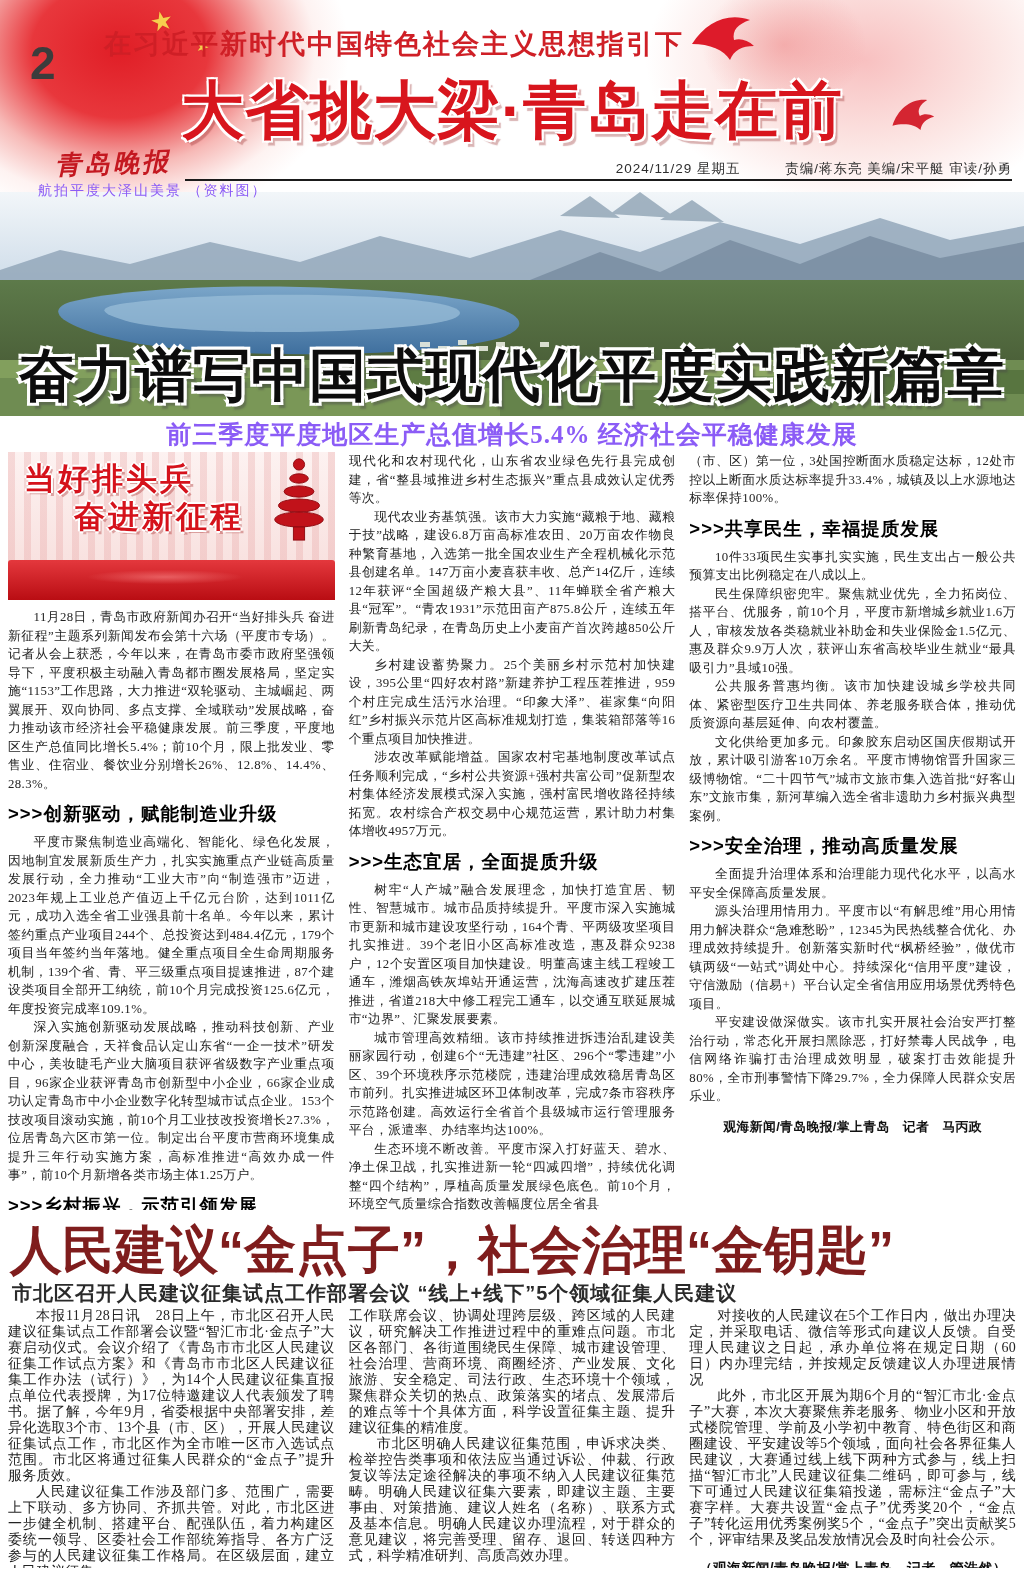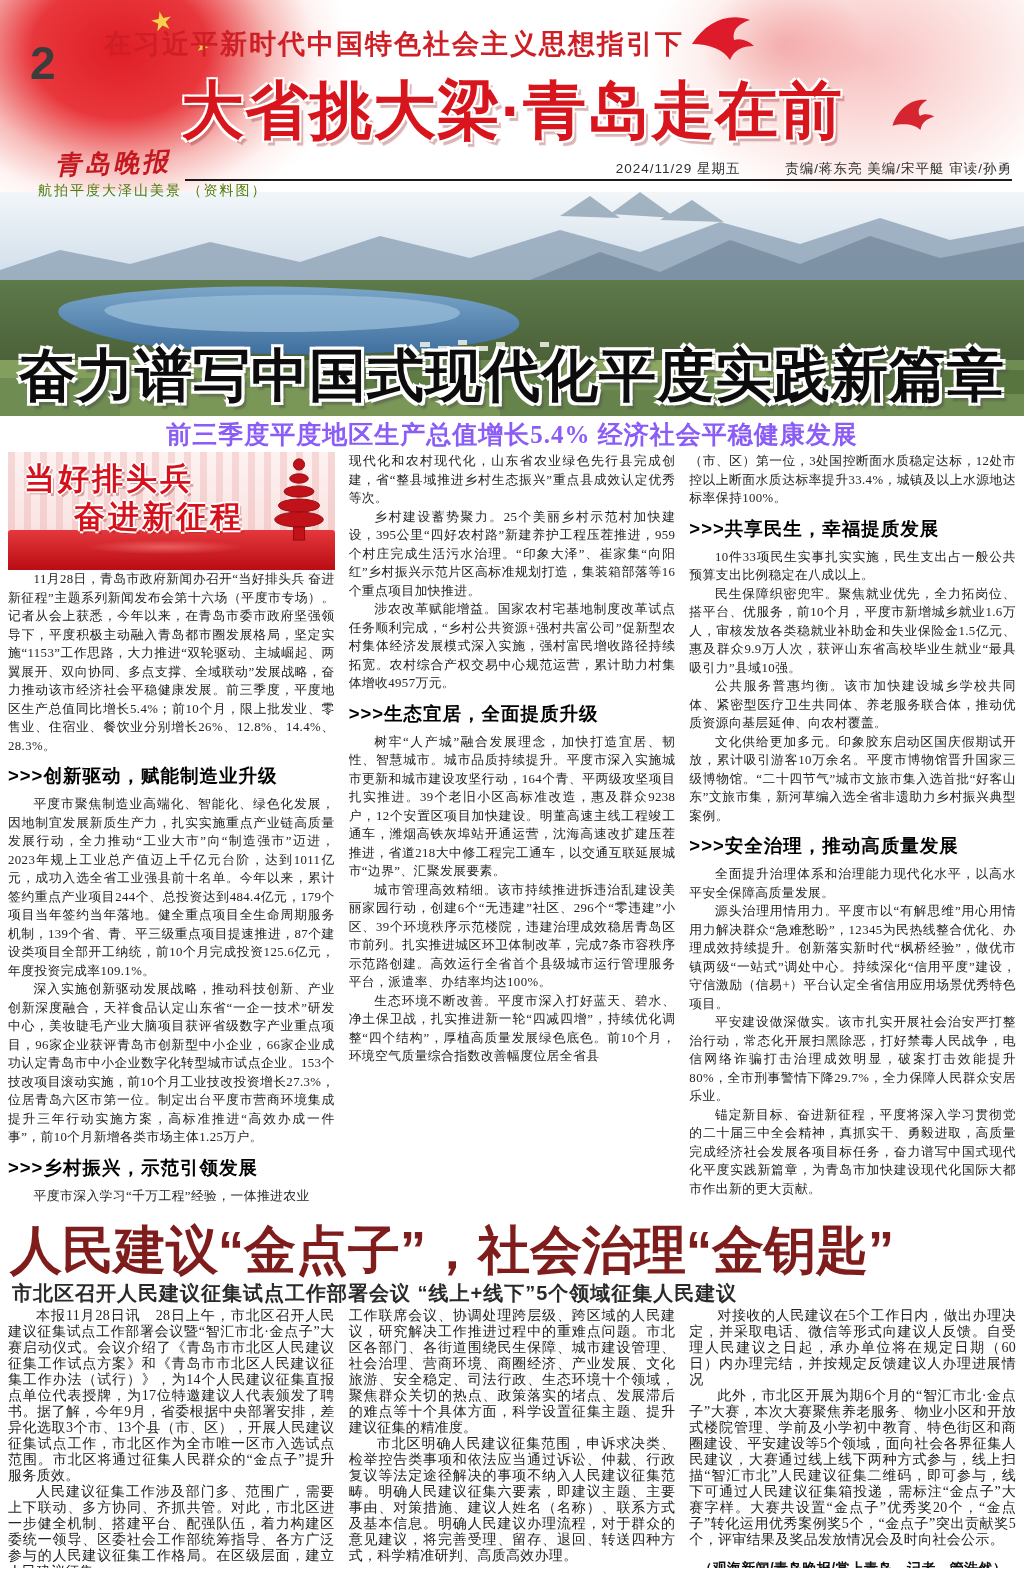--- a/index.html
+++ b/index.html
@@ -28,21 +28,21 @@
     text-shadow:-2px -2px 0 #fff, 2px -2px 0 #fff, -2px 2px 0 #fff, 2px 2px 0 #fff, 4px 5px 1px rgba(150,40,40,.35); }
   .bird { position:absolute; z-index:4; }
   .bird1 { left:688px; top:10px; }
   .bird2 { left:882px; top:92px; transform:rotate(-14deg) scale(.8); }
   .masthead-row { position:absolute; left:55px; right:12px; top:146px; z-index:3; display:flex; align-items:flex-end; }
   .masthead { font-size:26px; font-weight:bold; font-style:italic; color:#c41820; letter-spacing:3px;
     transform:rotate(-2deg); white-space:nowrap; }
   .rule-wrap { flex:1; margin-left:14px; border-bottom:2px solid #1b1b1b; text-align:right; padding-bottom:1px; }
   .dateline { font-family:"Liberation Sans",sans-serif; font-size:13.5px; color:#2e2e2e; letter-spacing:1px; }
   .dateline .gap { display:inline-block; width:40px; }
-  .photo-caption { position:absolute; left:38px; top:182px; z-index:5; font-size:14px; color:#4d7c0f; letter-spacing:2px; }
+  .photo-caption { position:absolute; left:38px; top:182px; z-index:5; font-size:14px; color:#8b5cf6; letter-spacing:2px; }
 
   
   .photo { position:absolute; left:0; top:192px; width:1024px; height:224px; z-index:2; }
   .photo svg { display:block; width:100%; height:100%; }
 
   
   .a1-headline { position:absolute; left:0; right:0; top:338px; z-index:6; text-align:center;
     font-family:"Liberation Sans",sans-serif; font-size:57px; font-weight:900; color:#0c0c0c; letter-spacing:1px;
     text-shadow:-3px -3px 0 #fff, 3px -3px 0 #fff, -3px 3px 0 #fff, 3px 3px 0 #fff, 5px 6px 2px rgba(70,70,70,.45);
     white-space:nowrap; }
@@ -58,21 +58,21 @@
   .cols-a1 .blk { font-size:12.8px; line-height:18.5px; letter-spacing:.4px; }
   .cols-a2 .blk { font-size:14px; line-height:16px; letter-spacing:.3px; }
   .blk.para { text-indent:2em; }
   .blk.lead { text-indent:0; }
   .blk.sec { font-family:"Liberation Sans",sans-serif; font-weight:bold; font-size:18.5px; color:#000;
     letter-spacing:1px; text-indent:0; text-align:left; margin:9px 0 7px; line-height:24px !important; }
   .blk.byline { font-family:"Liberation Sans",sans-serif; font-weight:bold; text-align:center; text-indent:0;
     margin-top:12px; color:#111; }
 
   
-  .promo { position:relative; width:100%; height:118px; overflow:hidden;
+  .promo { position:relative; width:100%; height:148px; margin-bottom:8px; overflow:hidden;
     background:
       repeating-linear-gradient(90deg, rgba(228,150,150,.28) 0 7px, rgba(255,255,255,0) 7px 16px),
       linear-gradient(#fdf2f1, #f7dcda); }
   .promo-band { position:absolute; left:0; right:0; bottom:0; height:40px;
     background:linear-gradient(#e4383d, #b90d13); border-radius:3px 3px 0 0; }
   .promo-band::after { content:""; position:absolute; left:18%; top:8px; width:60%; height:18px;
     border-radius:50%; background:radial-gradient(closest-side, rgba(255,150,150,.5), transparent 80%); }
   .promo-l1 { position:absolute; left:16px; top:6px; font-family:"Liberation Sans",sans-serif;
     font-size:31px; font-weight:900; color:#d5121b; letter-spacing:3px;
     text-shadow:-2px 0 #fff,2px 0 #fff,0 -2px #fff,0 2px #fff,3px 3px 0 rgba(160,25,25,.35); }
@@ -197,41 +197,41 @@
           <p class="blk sec">&gt;&gt;&gt;创新驱动，赋能制造业升级</p>
           <p class="blk para">平度市聚焦制造业高端化、智能化、绿色化发展，因地制宜发展新质生产力，扎实实施重点产业链高质量发展行动，全力推动“工业大市”向“制造强市”迈进，2023年规上工业总产值迈上千亿元台阶，达到1011亿元，成功入选全省工业强县前十名单。今年以来，累计签约重点产业项目244个、总投资达到484.4亿元，179个项目当年签约当年落地。健全重点项目全生命周期服务机制，139个省、青、平三级重点项目提速推进，87个建设类项目全部开工纳统，前10个月完成投资125.6亿元，年度投资完成率109.1%。</p>
           <p class="blk para">深入实施创新驱动发展战略，推动科技创新、产业创新深度融合，天祥食品认定山东省“一企一技术”研发中心，美妆睫毛产业大脑项目获评省级数字产业重点项目，96家企业获评青岛市创新型中小企业，66家企业成功认定青岛市中小企业数字化转型城市试点企业。153个技改项目滚动实施，前10个月工业技改投资增长27.3%，位居青岛六区市第一位。制定出台平度市营商环境集成提升三年行动实施方案，高标准推进“高效办成一件事”，前10个月新增各类市场主体1.25万户。</p>
           <p class="blk sec">&gt;&gt;&gt;乡村振兴，示范引领发展</p>
           <p class="blk para">平度市深入学习“千万工程”经验，一体推进农业</p>
         </div>
     </div>
     <div class="col">
       <div>
           <p class="blk lead">现代化和农村现代化，山东省农业绿色先行县完成创建，省“整县域推进乡村生态振兴”重点县成效认定优秀等次。</p>
+          <p class="blk para">现代农业夯基筑强。该市大力实施“藏粮于地、藏粮于技”战略，建设6.8万亩高标准农田、20万亩农作物良种繁育基地，入选第一批全国农业生产全程机械化示范县创建名单。147万亩小麦喜获丰收、总产14亿斤，连续12年获评“全国超级产粮大县”、11年蝉联全省产粮大县“冠军”。“青农1931”示范田亩产875.8公斤，连续五年刷新青岛纪录，在青岛历史上小麦亩产首次跨越850公斤大关。</p>
           <p class="blk para">乡村建设蓄势聚力。25个美丽乡村示范村加快建设，395公里“四好农村路”新建养护工程压茬推进，959个村庄完成生活污水治理。“印象大泽”、崔家集“向阳红”乡村振兴示范片区高标准规划打造，集装箱部落等16个重点项目加快推进。</p>
           <p class="blk para">涉农改革赋能增益。国家农村宅基地制度改革试点任务顺利完成，“乡村公共资源+强村共富公司”促新型农村集体经济发展模式深入实施，强村富民增收路径持续拓宽。农村综合产权交易中心规范运营，累计助力村集体增收4957万元。</p>
           <p class="blk sec">&gt;&gt;&gt;生态宜居，全面提质升级</p>
           <p class="blk para">树牢“人产城”融合发展理念，加快打造宜居、韧性、智慧城市。城市品质持续提升。平度市深入实施城市更新和城市建设攻坚行动，164个青、平两级攻坚项目扎实推进。39个老旧小区高标准改造，惠及群众9238户，12个安置区项目加快建设。明董高速主线工程竣工通车，潍烟高铁灰埠站开通运营，沈海高速改扩建压茬推进，省道218大中修工程完工通车，以交通互联延展城市“边界”、汇聚发展要素。</p>
           <p class="blk para">城市管理高效精细。该市持续推进拆违治乱建设美丽家园行动，创建6个“无违建”社区、296个“零违建”小区、39个环境秩序示范楼院，违建治理成效稳居青岛区市前列。扎实推进城区环卫体制改革，完成7条市容秩序示范路创建。高效运行全省首个县级城市运行管理服务平台，派遣率、办结率均达100%。</p>
           <p class="blk para">生态环境不断改善。平度市深入打好蓝天、碧水、净土保卫战，扎实推进新一轮“四减四增”，持续优化调整“四个结构”，厚植高质量发展绿色底色。前10个月，环境空气质量综合指数改善幅度位居全省县</p>
         </div>
     </div>
     <div class="col">
       <div>
           <p class="blk lead">（市、区）第一位，3处国控断面水质稳定达标，12处市控以上断面水质达标率提升33.4%，城镇及以上水源地达标率保持100%。</p>
           <p class="blk sec">&gt;&gt;&gt;共享民生，幸福提质发展</p>
           <p class="blk para">10件33项民生实事扎实实施，民生支出占一般公共预算支出比例稳定在八成以上。</p>
           <p class="blk para">民生保障织密兜牢。聚焦就业优先，全力拓岗位、搭平台、优服务，前10个月，平度市新增城乡就业1.6万人，审核发放各类稳就业补助金和失业保险金1.5亿元、惠及群众9.9万人次，获评山东省高校毕业生就业“最具吸引力”县域10强。</p>
           <p class="blk para">公共服务普惠均衡。该市加快建设城乡学校共同体、紧密型医疗卫生共同体、养老服务联合体，推动优质资源向基层延伸、向农村覆盖。</p>
           <p class="blk para">文化供给更加多元。印象胶东启动区国庆假期试开放，累计吸引游客10万余名。平度市博物馆晋升国家三级博物馆。“二十四节气”城市文旅市集入选首批“好客山东”文旅市集，新河草编入选全省非遗助力乡村振兴典型案例。</p>
           <p class="blk sec">&gt;&gt;&gt;安全治理，推动高质量发展</p>
           <p class="blk para">全面提升治理体系和治理能力现代化水平，以高水平安全保障高质量发展。</p>
           <p class="blk para">源头治理用情用力。平度市以“有解思维”用心用情用力解决群众“急难愁盼”，12345为民热线整合优化、办理成效持续提升。创新落实新时代“枫桥经验”，做优市镇两级“一站式”调处中心。持续深化“信用平度”建设，守信激励（信易+）平台认定全省信用应用场景优秀特色项目。</p>
           <p class="blk para">平安建设做深做实。该市扎实开展社会治安严打整治行动，常态化开展扫黑除恶，打好禁毒人民战争，电信网络诈骗打击治理成效明显，破案打击效能提升80%，全市刑事警情下降29.7%，全力保障人民群众安居乐业。</p>
-          <p class="blk para">锚定新目标、奋进新征程，平度将深入学习贯彻党的二十届三中全会精神，真抓实干、勇毅进取，高质量完成经济社会发展各项目标任务，奋力谱写中国式现代化平度实践新篇章，为青岛市加快建设现代化国际大都市作出新的更大贡献。</p>
           <p class="blk byline">观海新闻/青岛晚报/掌上青岛　记者　马丙政</p>
         </div>
     </div>
   </div>
 
   <div class="a2-headline">人民建议“金点子”，社会治理“金钥匙”</div>
   <div class="a2-subhead">市北区召开人民建议征集试点工作部署会议  “线上+线下”5个领域征集人民建议</div>
 
   <div class="cols cols-a2">
     <div class="col">

